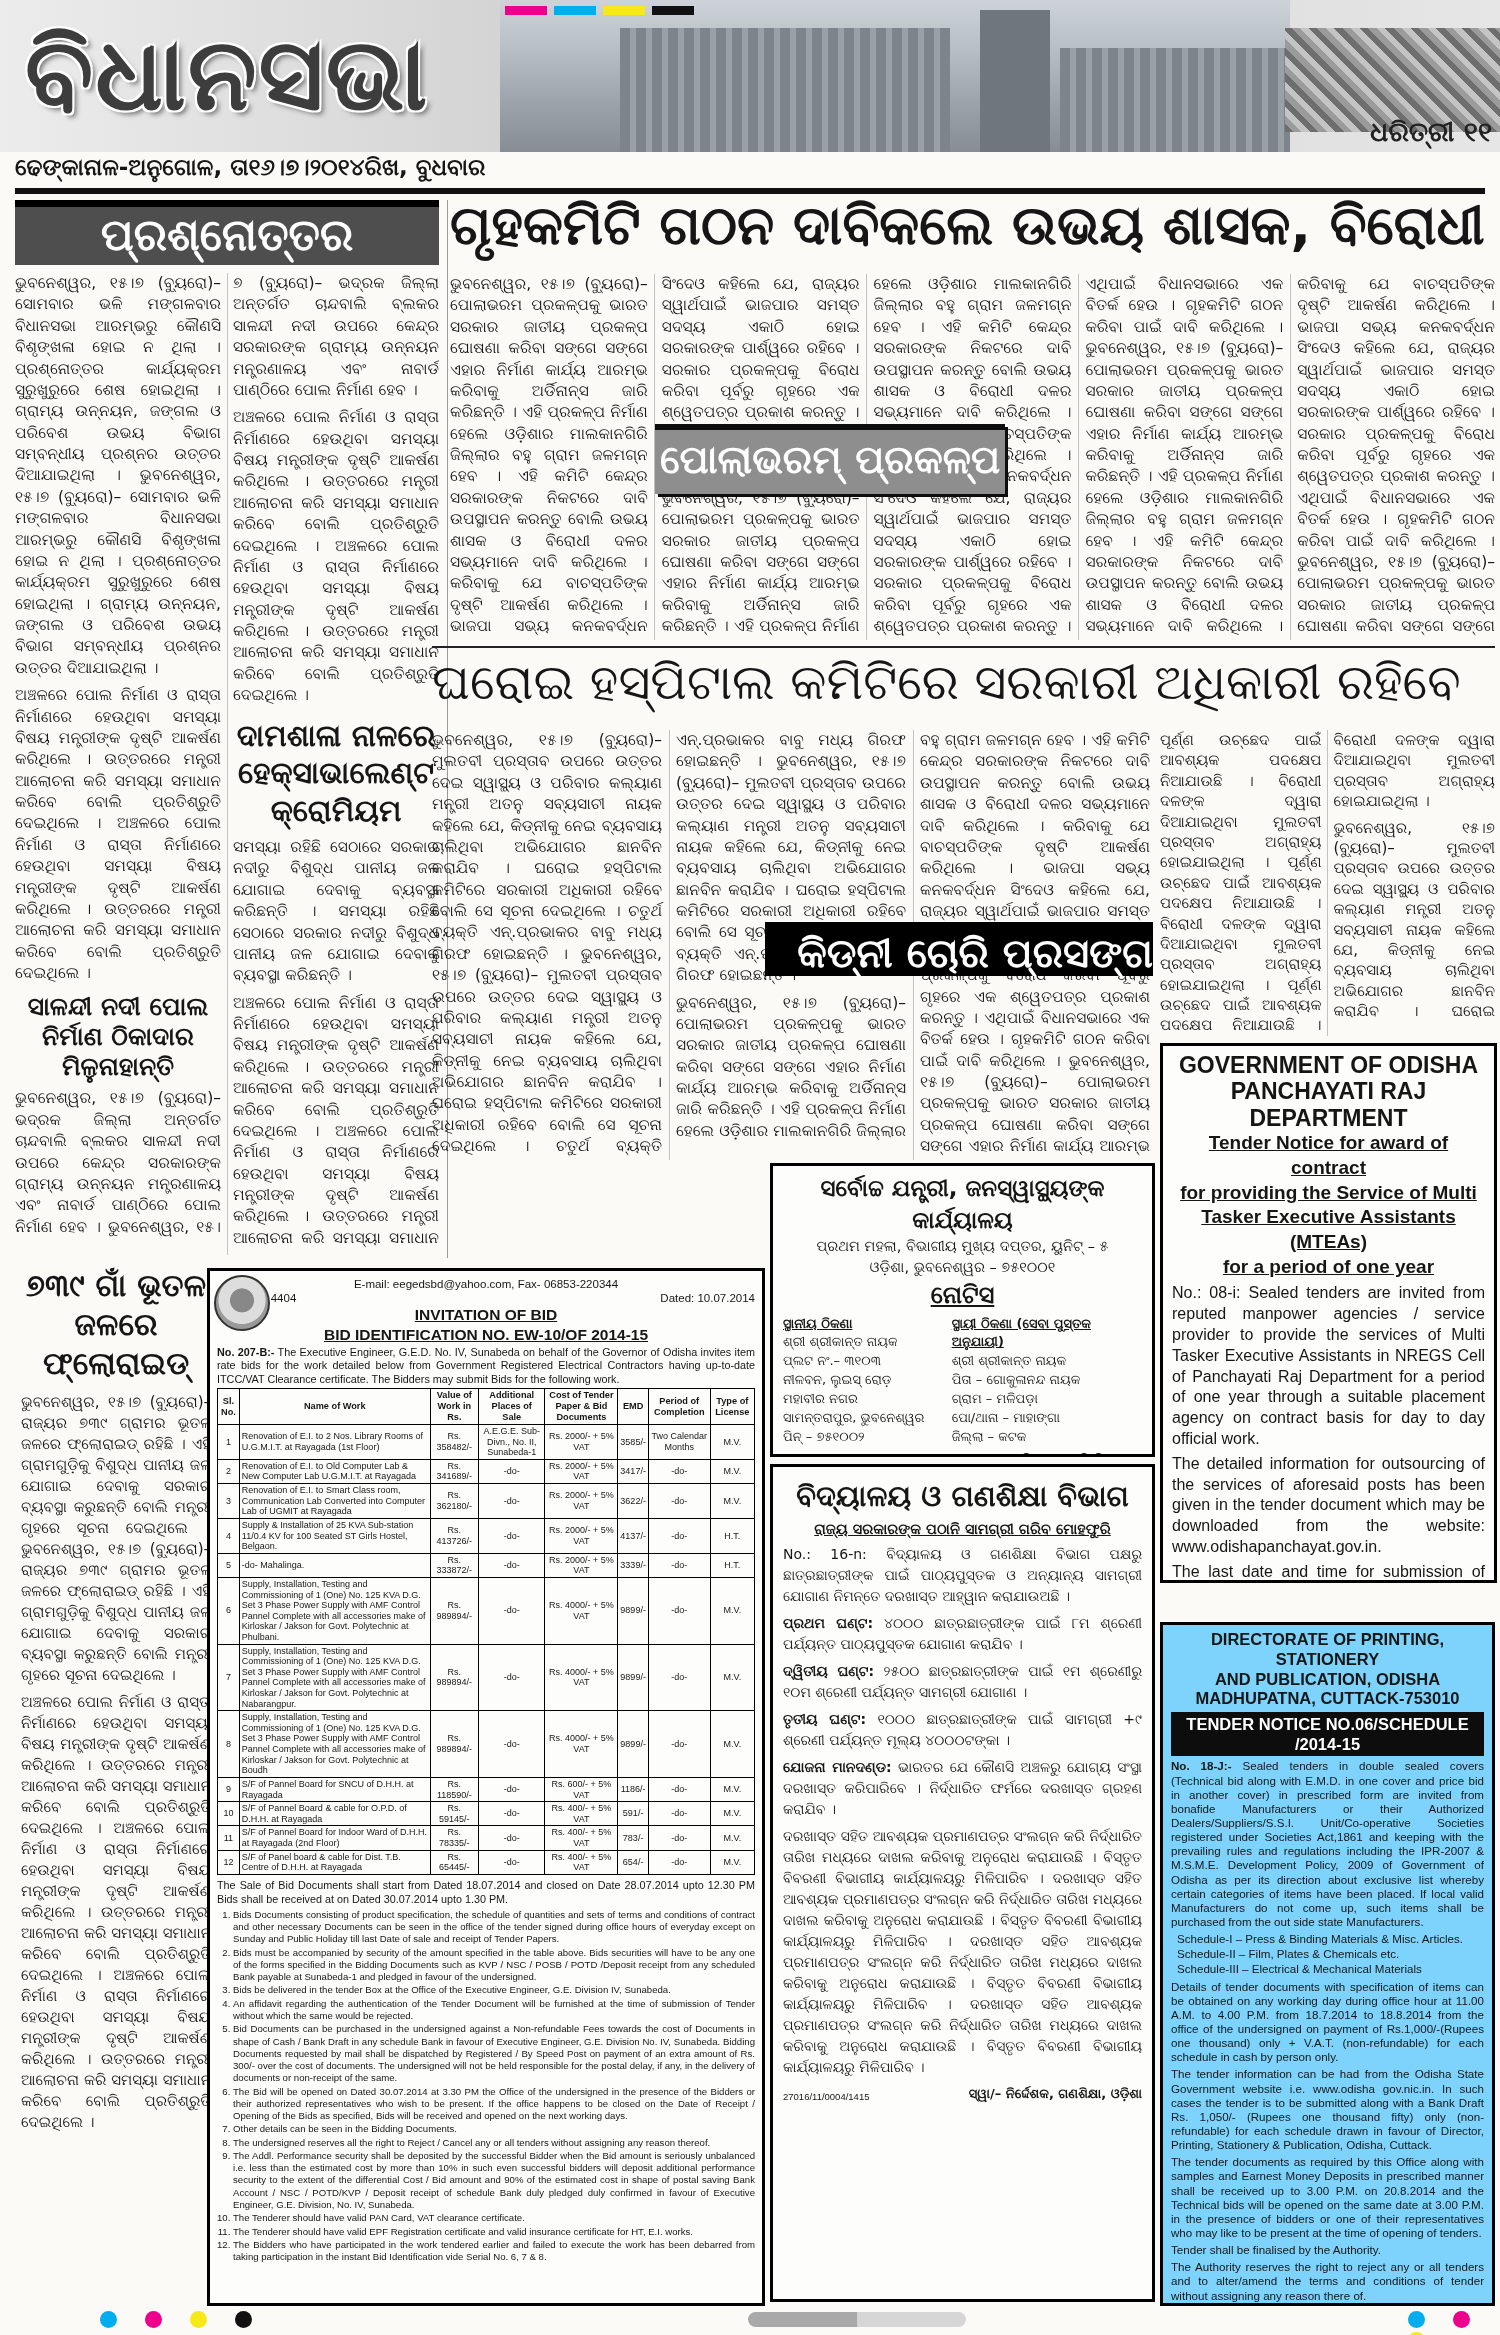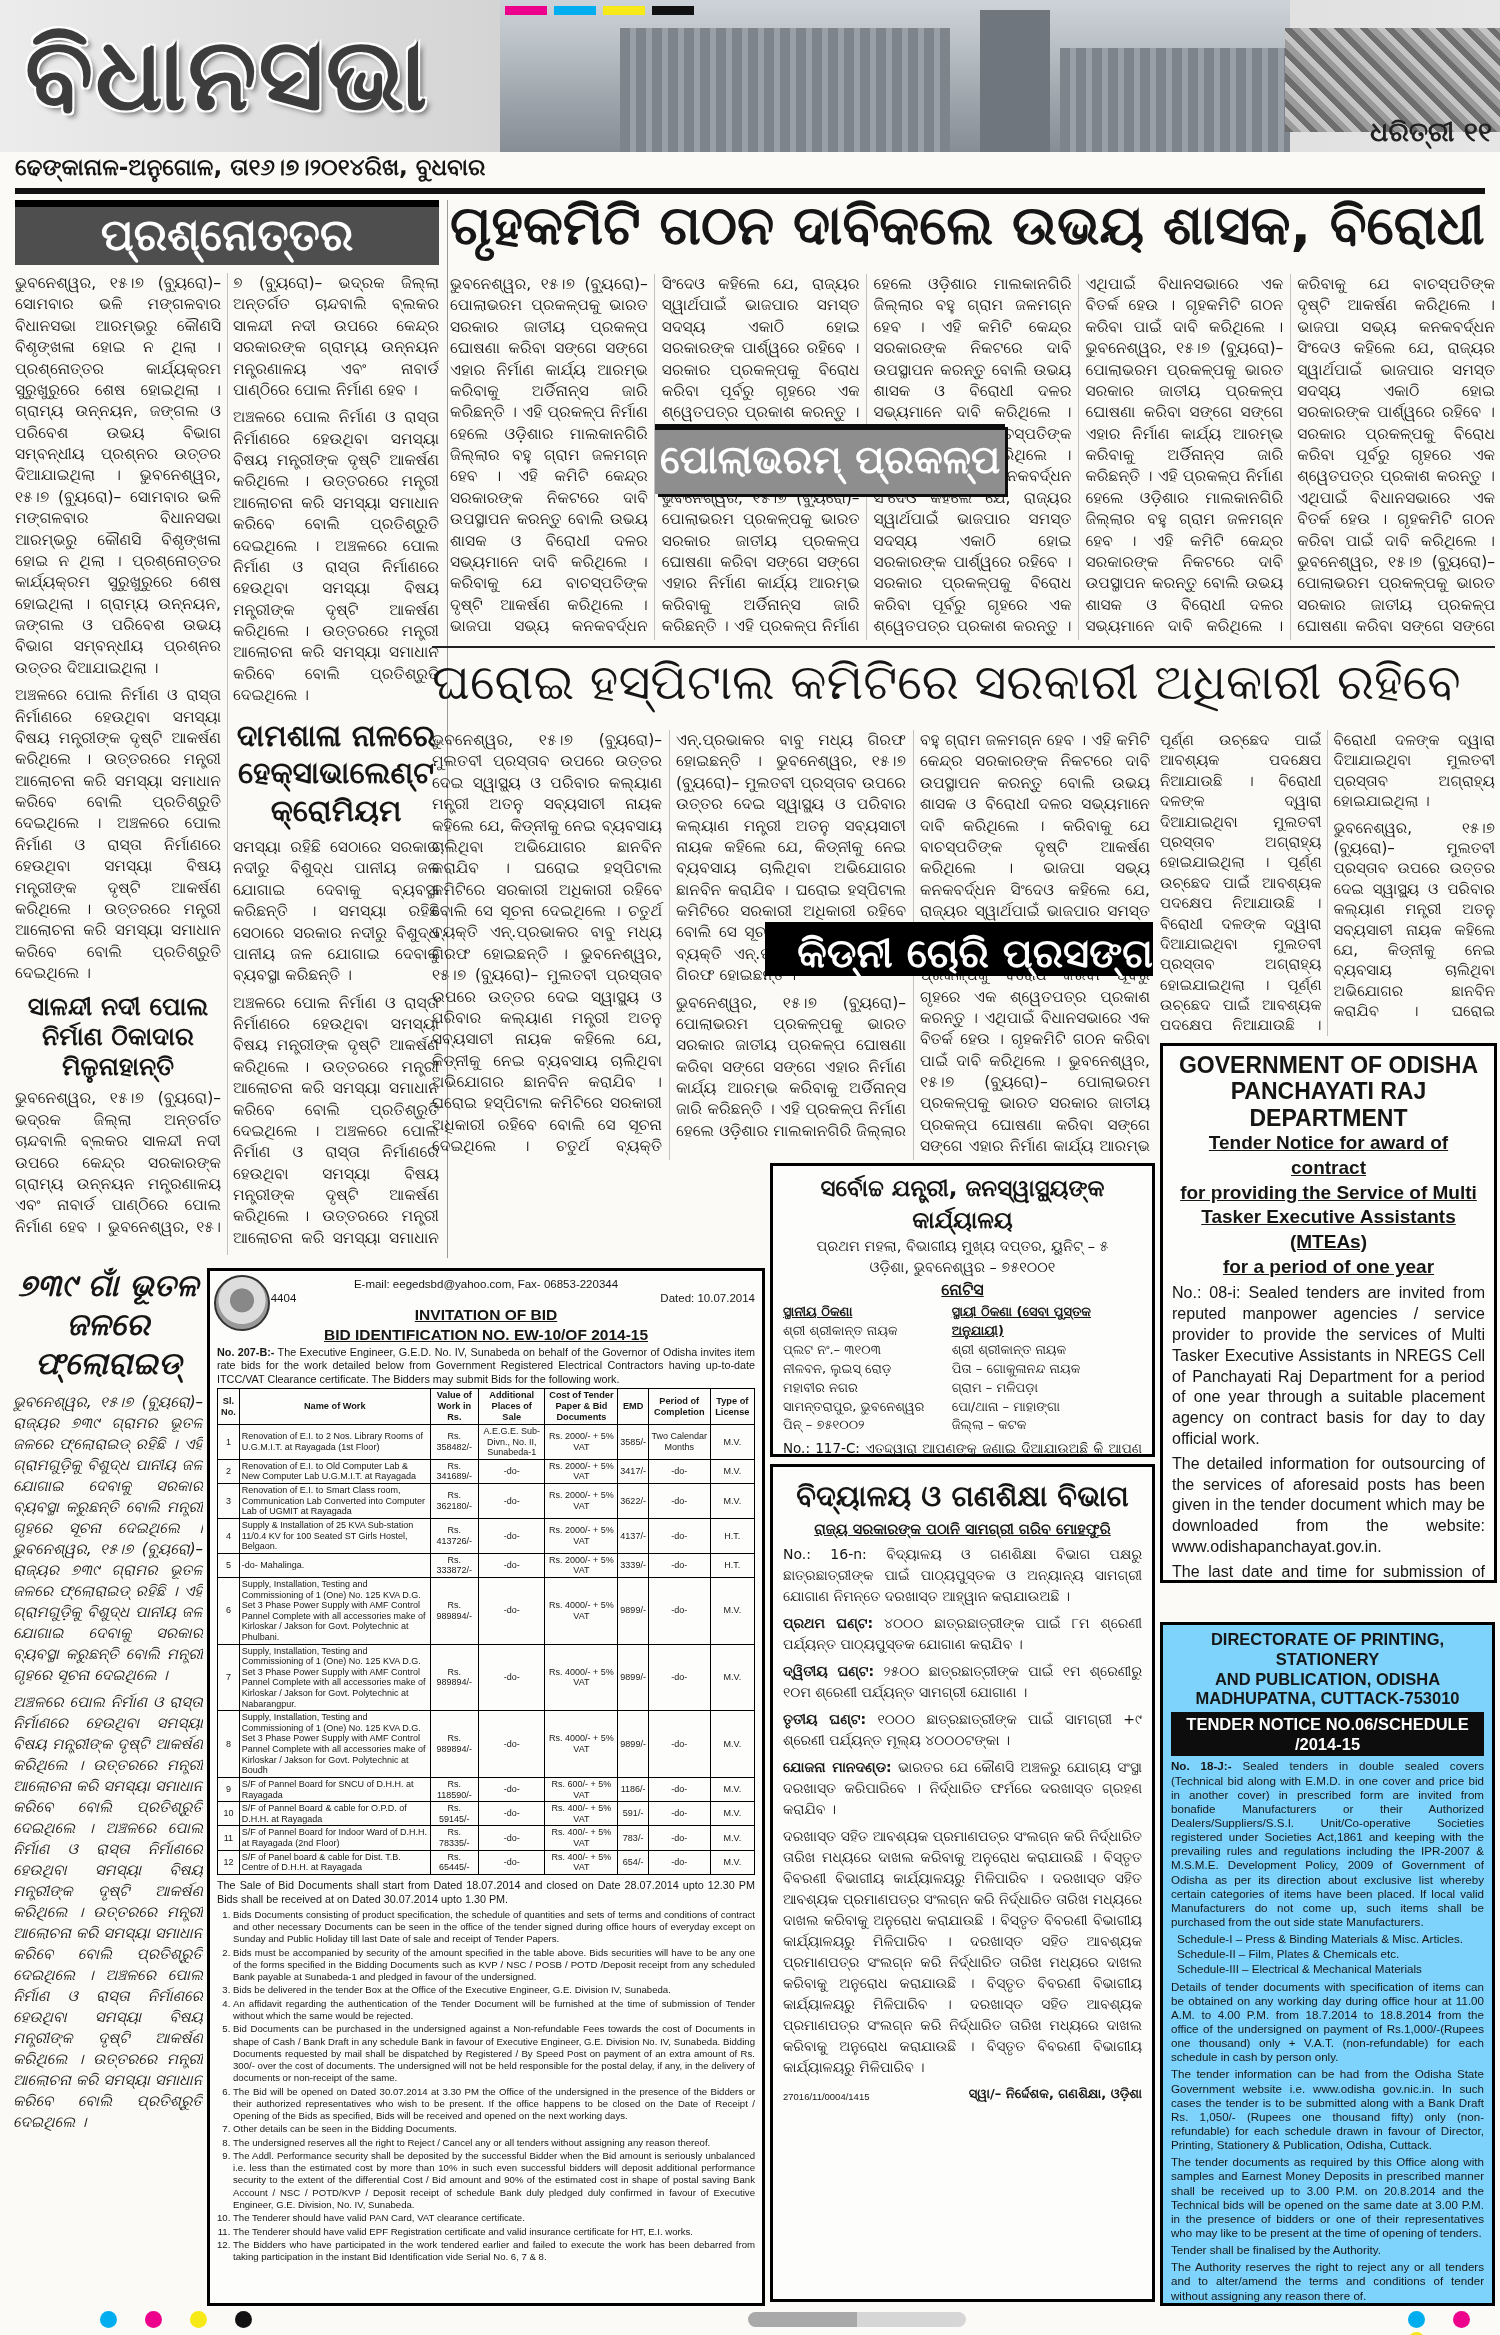--- a/index.html
+++ b/index.html
@@ -39,21 +39,21 @@
           color:#fff;text-align:center;font-size:39px;font-weight:bold;line-height:60px;
           box-shadow:3px 3px 0 #0d0d0d;}
   .hl2{left:432px;top:646px;width:1063px;height:72px;border-top:2px solid #222;padding-top:6px;
        font-size:49px;font-weight:normal;white-space:nowrap;}
   .story2a{left:432px;top:730px;width:718px;height:430px;column-count:3;column-gap:14px;
            column-rule:1px solid #c2c2c2;font-size:15.5px;line-height:1.38;}
   .story2b{left:1160px;top:730px;width:335px;height:306px;column-count:2;column-gap:12px;
            column-rule:1px solid #c2c2c2;font-size:15px;line-height:1.36;}
   .kidney{left:765px;top:922px;width:388px;height:54px;background:#000;color:#fff;text-align:right;
           font-size:40px;font-weight:bold;line-height:62px;}
-  .leftb{left:13px;top:1262px;width:190px;height:1042px;font-size:15px;line-height:1.4;font-style:italic;}
+  .leftb{left:21px;top:1262px;width:190px;height:1042px;font-size:15px;line-height:1.4;}
   .fluoride{font-size:31px;font-weight:bold;text-align:center;line-height:1.25;margin:4px 0 10px;}
   
   .bidbox{left:207px;top:1268px;width:558px;height:1038px;border:3px solid #000;background:#fdfdfb;
           padding:5px 7px;box-sizing:border-box;font-family:"Liberation Sans",sans-serif;}
   .emblem{position:absolute;left:4px;top:4px;width:52px;height:52px;border:2px solid #333;border-radius:50%;
           background:radial-gradient(circle at 50% 45%,#888 0 30%,#ddd 32% 60%,#999 62% 100%);}
   .bidhead{margin-left:58px;background:#101010;color:#fff;text-align:center;font-weight:bold;
            font-size:17px;line-height:1.25;padding:3px 0;}
   .bidmail{text-align:center;font-size:11.5px;margin:2px 0;}
   .bidrow{display:flex;justify-content:space-between;font-size:11.5px;}
@@ -65,21 +65,21 @@
   table.bids td{text-align:center;}
   table.bids td:nth-child(2){text-align:left;}
   .salenote{font-size:10.8px;line-height:1.3;margin:3px 0;}
   ol.conds{margin:2px 0 2px 16px;padding:0;font-size:9.6px;line-height:1.28;}
   ol.conds li{margin-bottom:1px;text-align:justify;}
   
   .hbox{left:770px;top:1163px;width:385px;height:294px;border:3px solid #000;background:#fdfdfb;
         padding:6px 10px;box-sizing:border-box;font-size:13.5px;line-height:1.4;}
   .hbox .t{font-size:23px;font-weight:bold;text-align:center;}
   .hbox .a{font-size:14.5px;text-align:center;}
-  .hbox .n{font-size:16px;font-weight:bold;text-align:center;text-decoration:underline;margin:2px 0;}
+  .hbox .n{font-size:24px;font-weight:bold;text-align:center;text-decoration:underline;margin:2px 0;}
   .addr{display:flex;gap:10px;font-size:13px;line-height:1.45;}
   .addr .h{font-weight:bold;text-decoration:underline;}
   .sbox{left:770px;top:1464px;width:385px;height:838px;border:3px solid #000;background:#fdfdfb;
         padding:8px 10px;box-sizing:border-box;font-size:14px;line-height:1.5;}
   .sbox .t1{font-size:29px;font-weight:bold;text-align:center;}
   .sbox .t2{font-size:23px;font-weight:bold;text-align:center;border-bottom:2px solid #222;
             padding-bottom:4px;margin-bottom:4px;}
   .sbox .sub{font-weight:bold;text-align:center;text-decoration:underline;font-size:14.5px;margin-bottom:4px;}
   .notefoot{display:flex;justify-content:space-between;align-items:flex-end;margin-top:4px;}
   .notefoot .id{font-size:9.5px;font-family:"Liberation Sans",sans-serif;}

